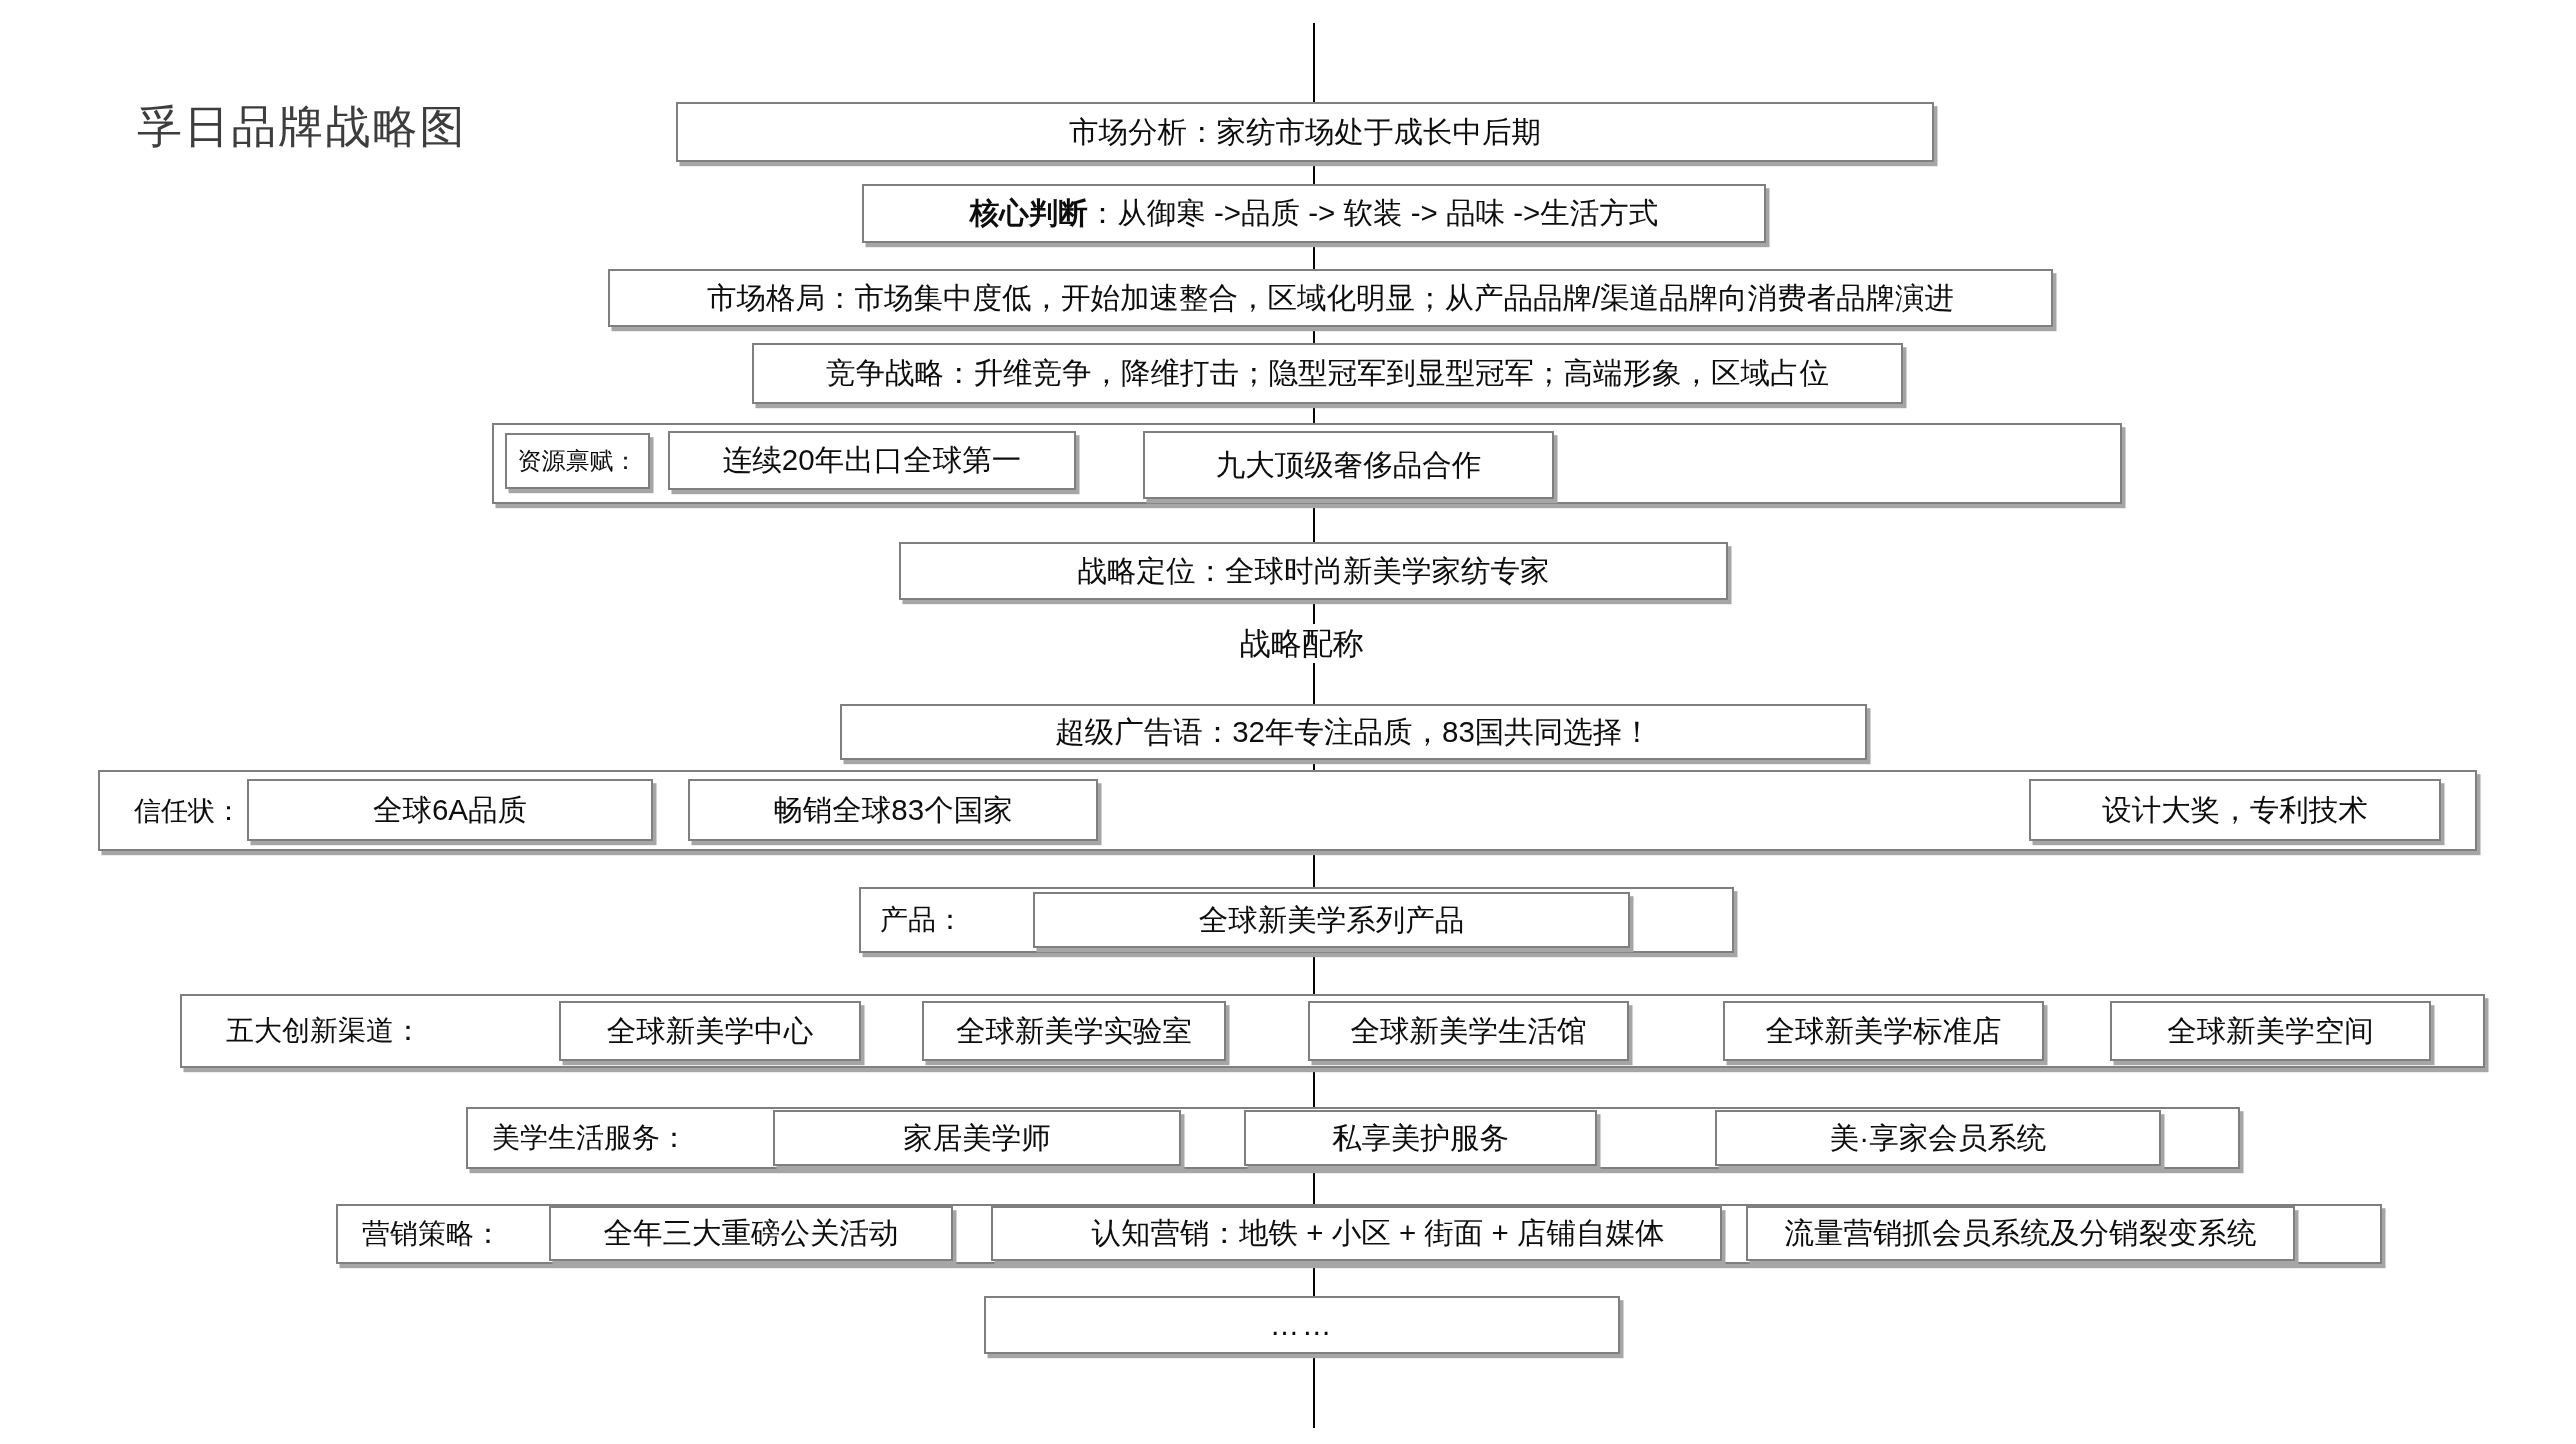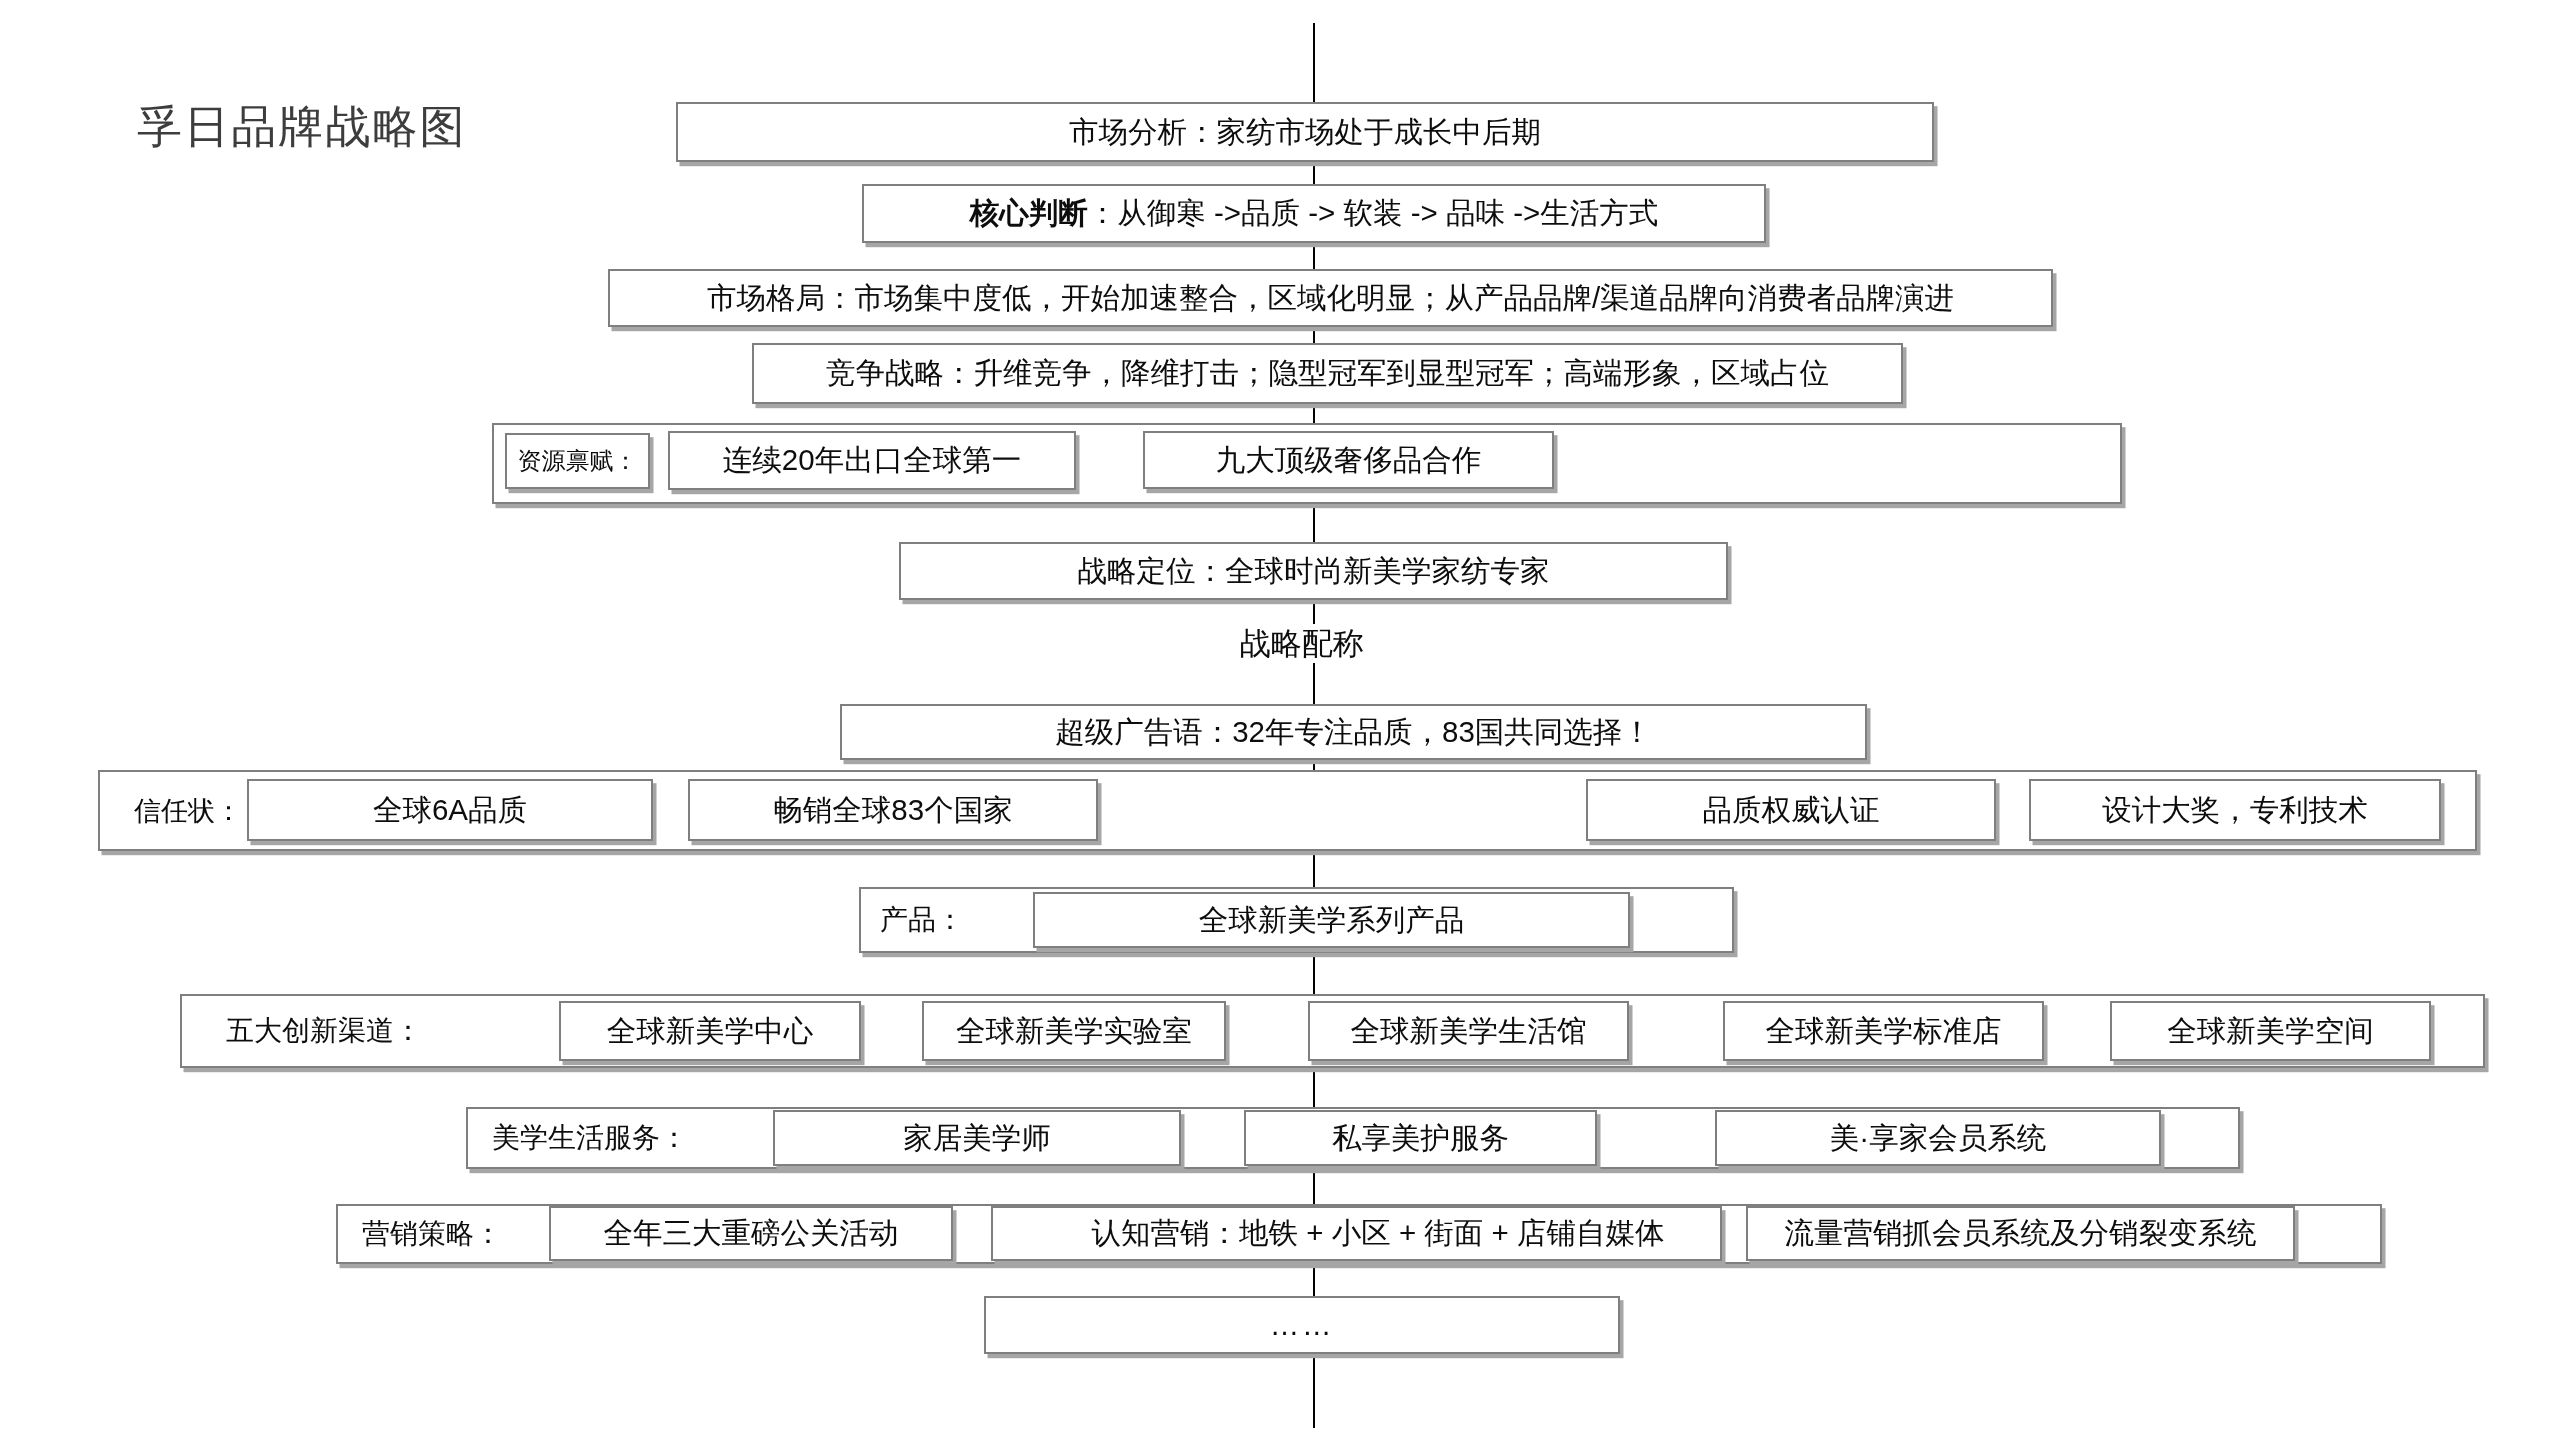--- a/index.html
+++ b/index.html
@@ -75,21 +75,21 @@
   
   .r1{left:676px;top:102px;width:1258px;height:60px;}
   .r2{left:862px;top:184px;width:904px;height:59px;}
   .r3{left:608px;top:269px;width:1445px;height:58px;}
   .r4{left:752px;top:343px;width:1151px;height:61px;}
 
   
   .r5-outer{left:492px;top:423px;width:1630px;height:81px;}
   .r5-label{left:505px;top:433px;width:145px;height:56px;font-size:24px;justify-content:center;}
   .r5-b1{left:668px;top:431px;width:408px;height:59px;}
-  .r5-b2{left:1143px;top:431px;width:411px;height:58px;}
+  .r5-b2{left:1143px;top:431px;width:411px;height:68px;}
   .r5-b3{left:1641px;top:431px;width:408px;height:59px;}
 
   .r6{left:899px;top:542px;width:829px;height:58px;}
   .align-label{left:1220px;top:624px;height:39px;}
   .r7{left:840px;top:704px;width:1027px;height:56px;}
 
   
   .r8-outer{left:98px;top:770px;width:2379px;height:81px;}
   .r8-label{left:134px;top:770px;height:81px;font-size:27px;}
   .r8-b1{left:247px;top:779px;width:406px;height:62px;}
@@ -156,21 +156,20 @@
   <div class="box r6">战略定位：全球时尚新美学家纺专家</div>
 
   <div class="plain-label align-label">战略配称</div>
 
   <div class="box r7">超级广告语：32年专注品质，83国共同选择！</div>
 
   <div class="container r8-outer"></div>
   <div class="rowlabel r8-label">信任状：</div>
   <div class="box r8-b1">全球6A品质</div>
   <div class="box r8-b2">畅销全球83个国家</div>
-  <div class="box r8-b4">品质权威认证</div>
   <div class="box r8-b5">设计大奖，专利技术</div>
 
   <div class="container r9-outer"></div>
   <div class="rowlabel r9-label">产品：</div>
   <div class="box r9-box">全球新美学系列产品</div>
 
   <div class="container r10-outer"></div>
   <div class="rowlabel r10-label">五大创新渠道：</div>
   <div class="box r10-b1">全球新美学中心</div>
   <div class="box r10-b2">全球新美学实验室</div>

